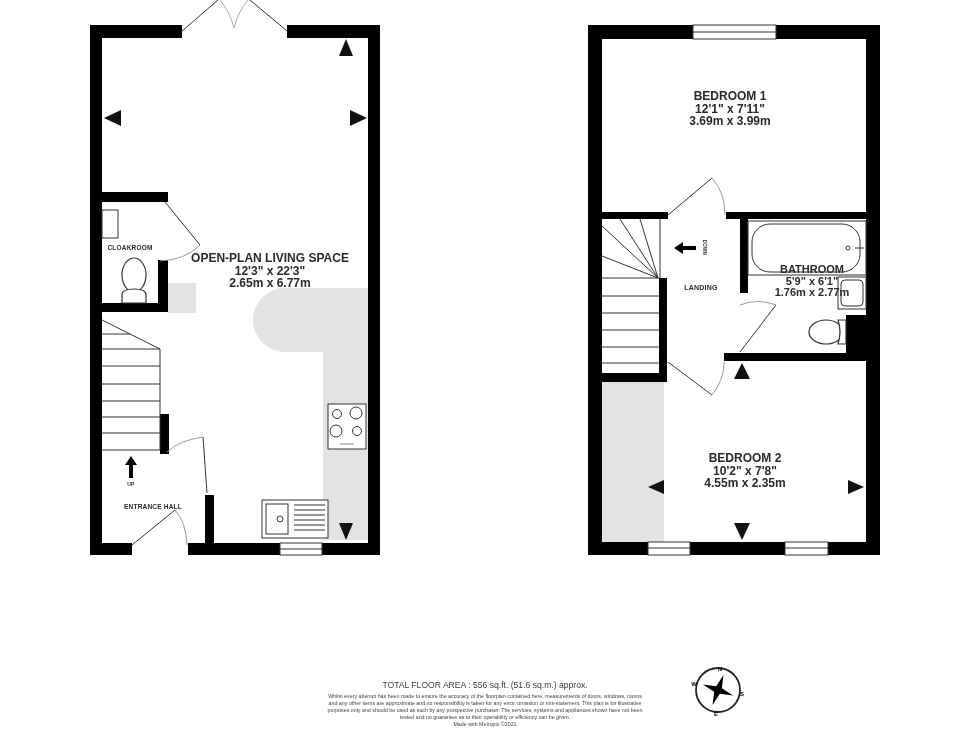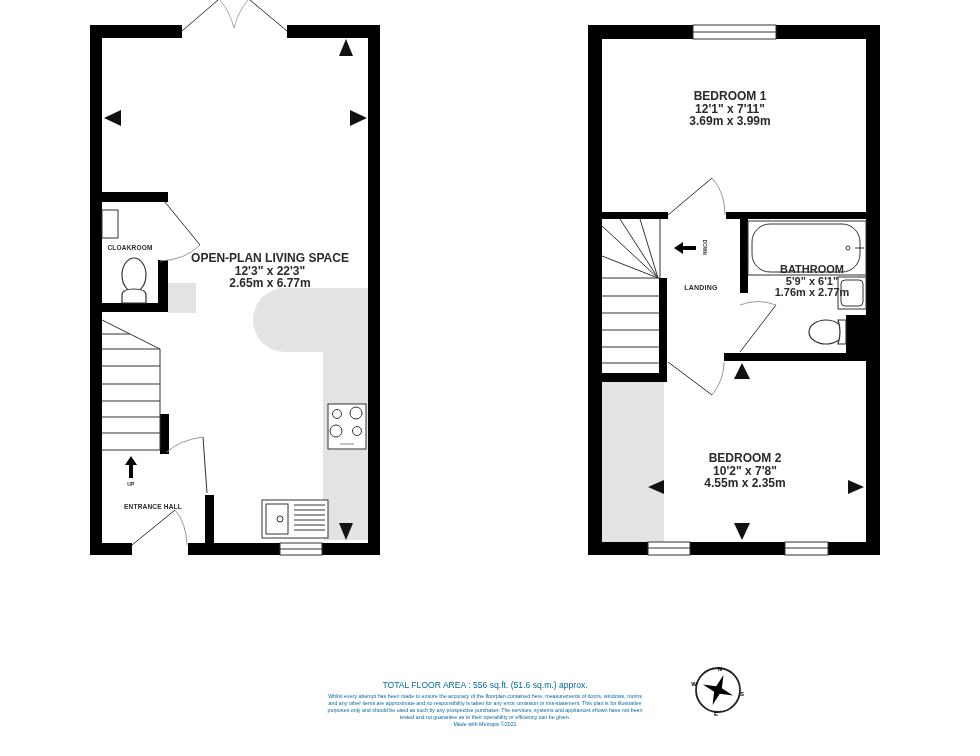--- a/index.html
+++ b/index.html
@@ -5,21 +5,21 @@
   html, body { margin: 0; padding: 0; background: #ffffff; }
   body { width: 980px; height: 756px; position: relative; overflow: hidden;
          font-family: "Liberation Sans", sans-serif; color: #1a1a1a; }
   #plan { position: absolute; left: 0; top: 0; }
   .lbl { position: absolute; text-align: center; font-family: "Liberation Sans", sans-serif;
          font-weight: bold; color: #2a2a2a; line-height: 1.05; white-space: nowrap; }
   .lbl .nm { display: block; }
   .lbl .dim { display: block; }
   .big { font-size: 12px; }
   .small { font-size: 6.5px; letter-spacing: 0.2px; }
-  .footer { position: absolute; left: 320px; top: 680px; width: 330px; text-align: center; color: #0369a1; }
+  .footer { position: absolute; left: 320px; top: 680px; width: 330px; text-align: center; color: #404040; }
   .footer .total { font-size: 8.6px; margin-bottom: 3px; }
   .footer .disc { font-size: 5.3px; line-height: 1.3; padding: 0 6px; }
   .footer .made { font-size: 5.3px; }
   .compass { position: absolute; left: 690px; top: 662px; width: 56px; height: 56px; }
 </style>
 </head>
 <body>
 
 <svg id="plan" width="980" height="756" viewBox="0 0 980 756" xmlns="http://www.w3.org/2000/svg">
 

